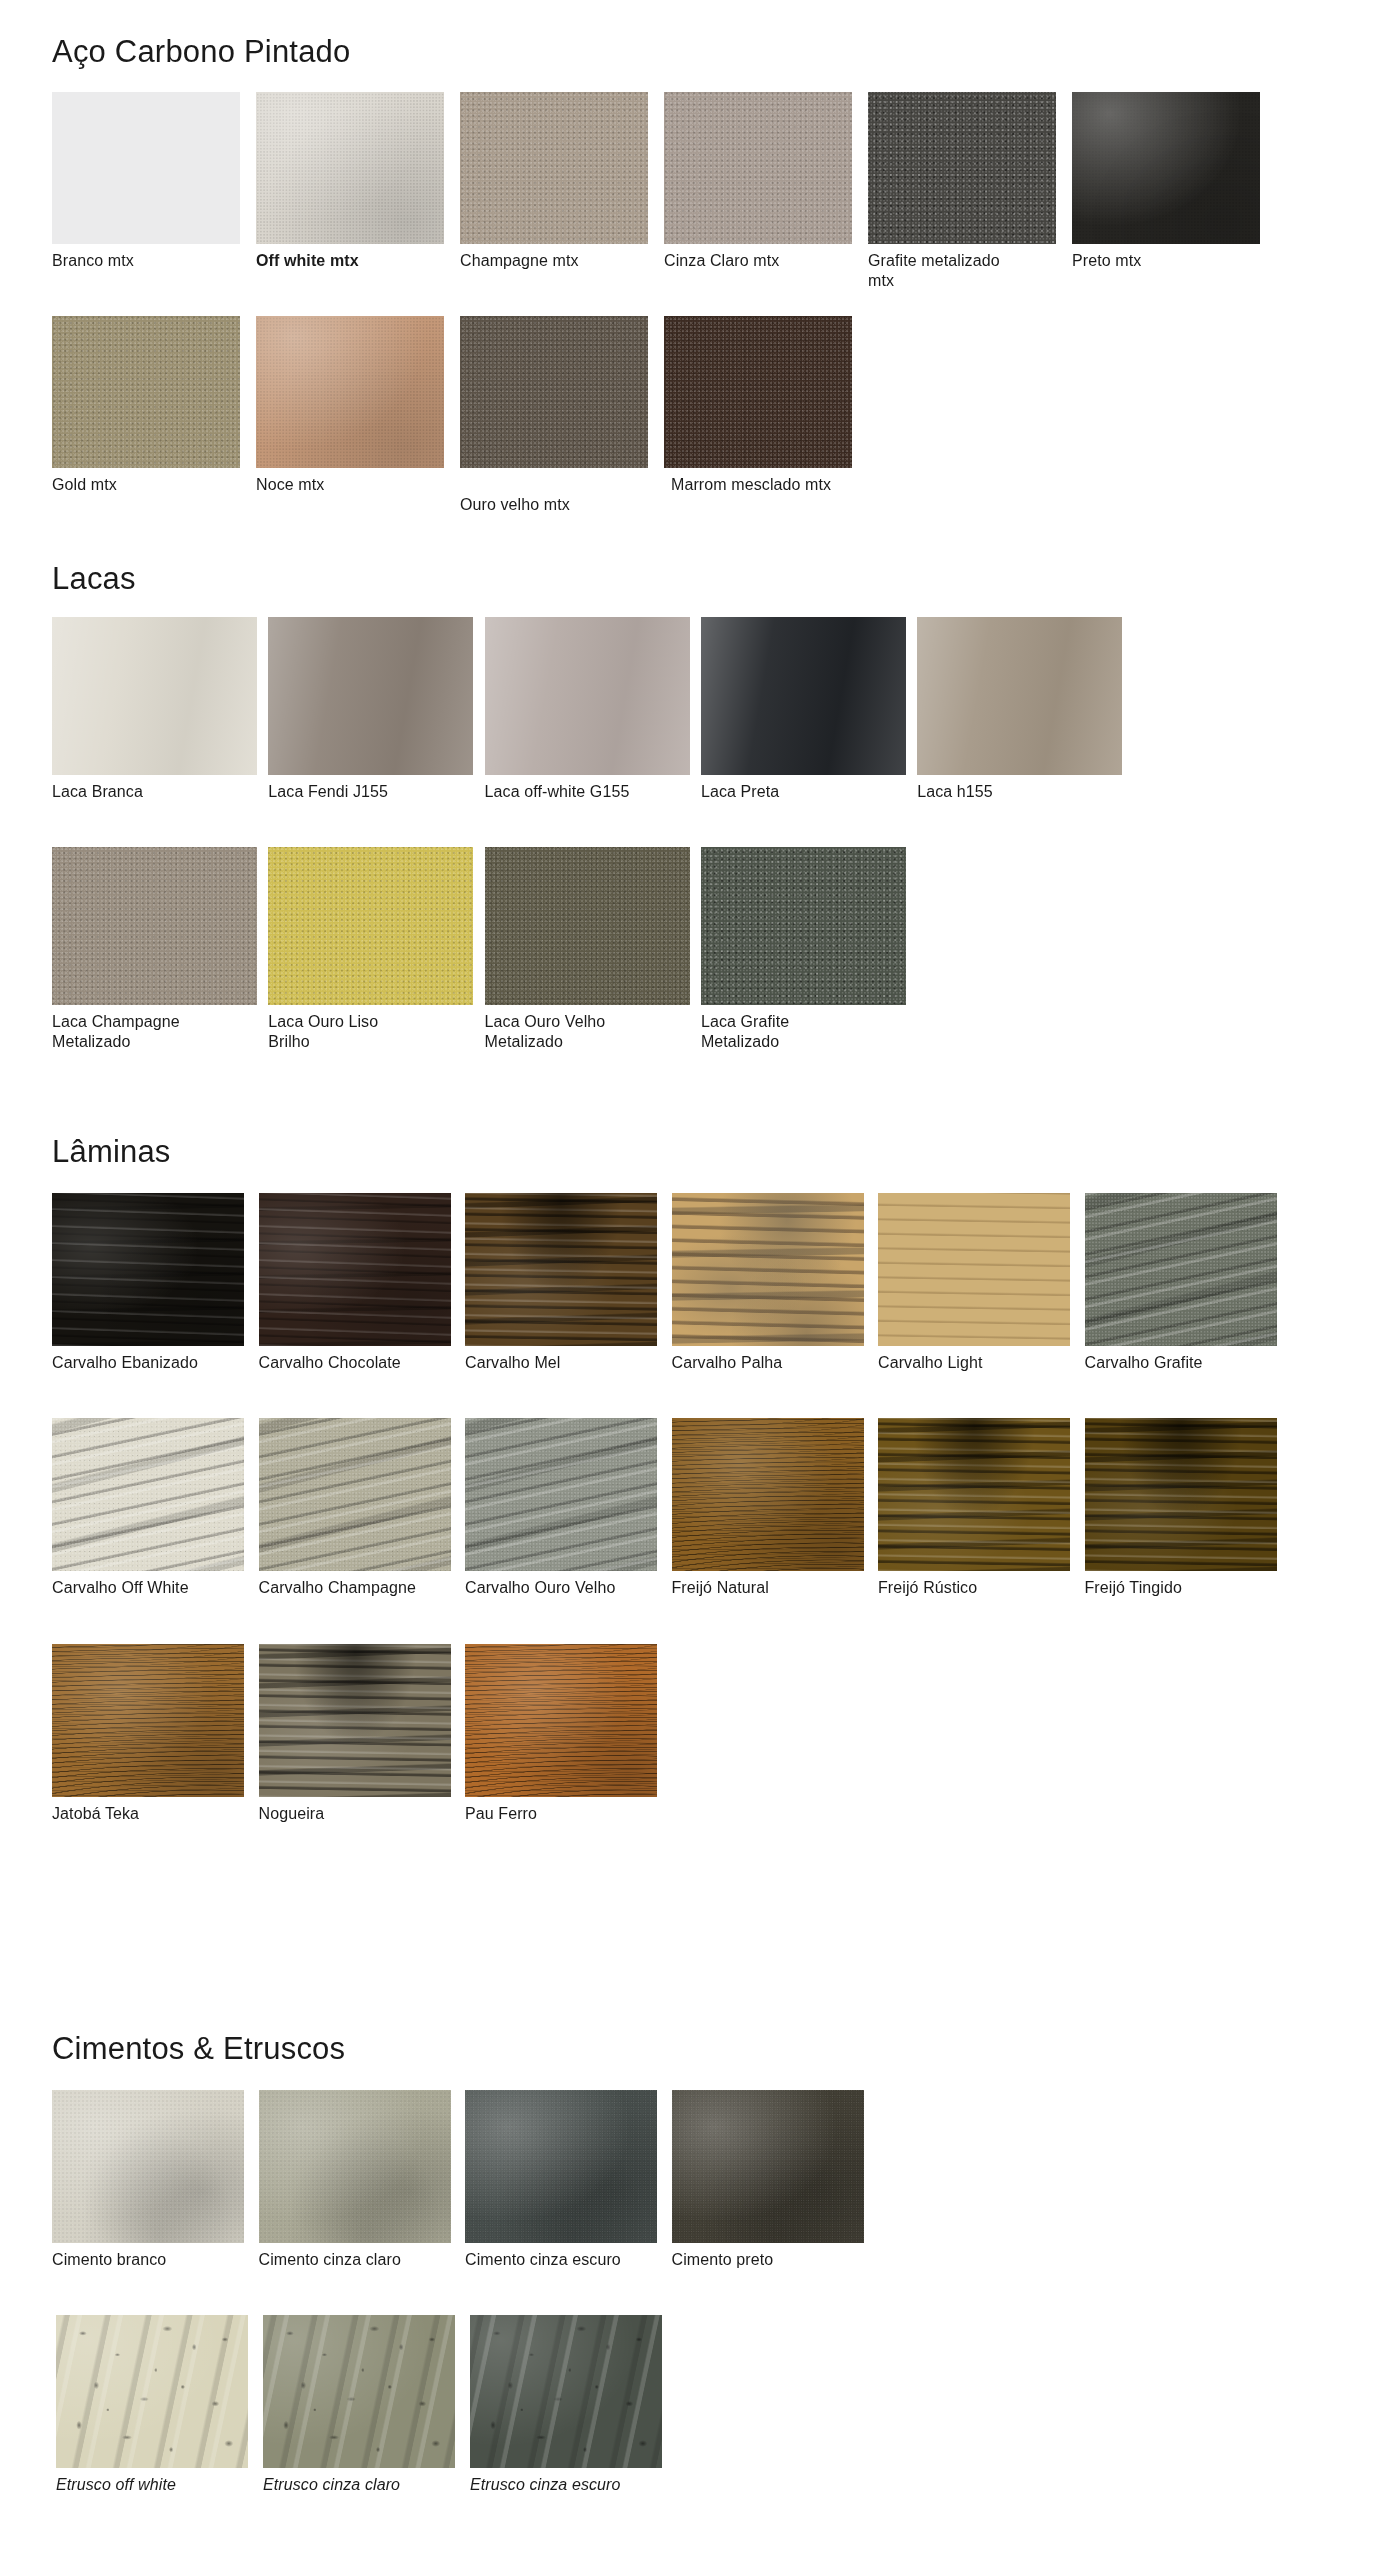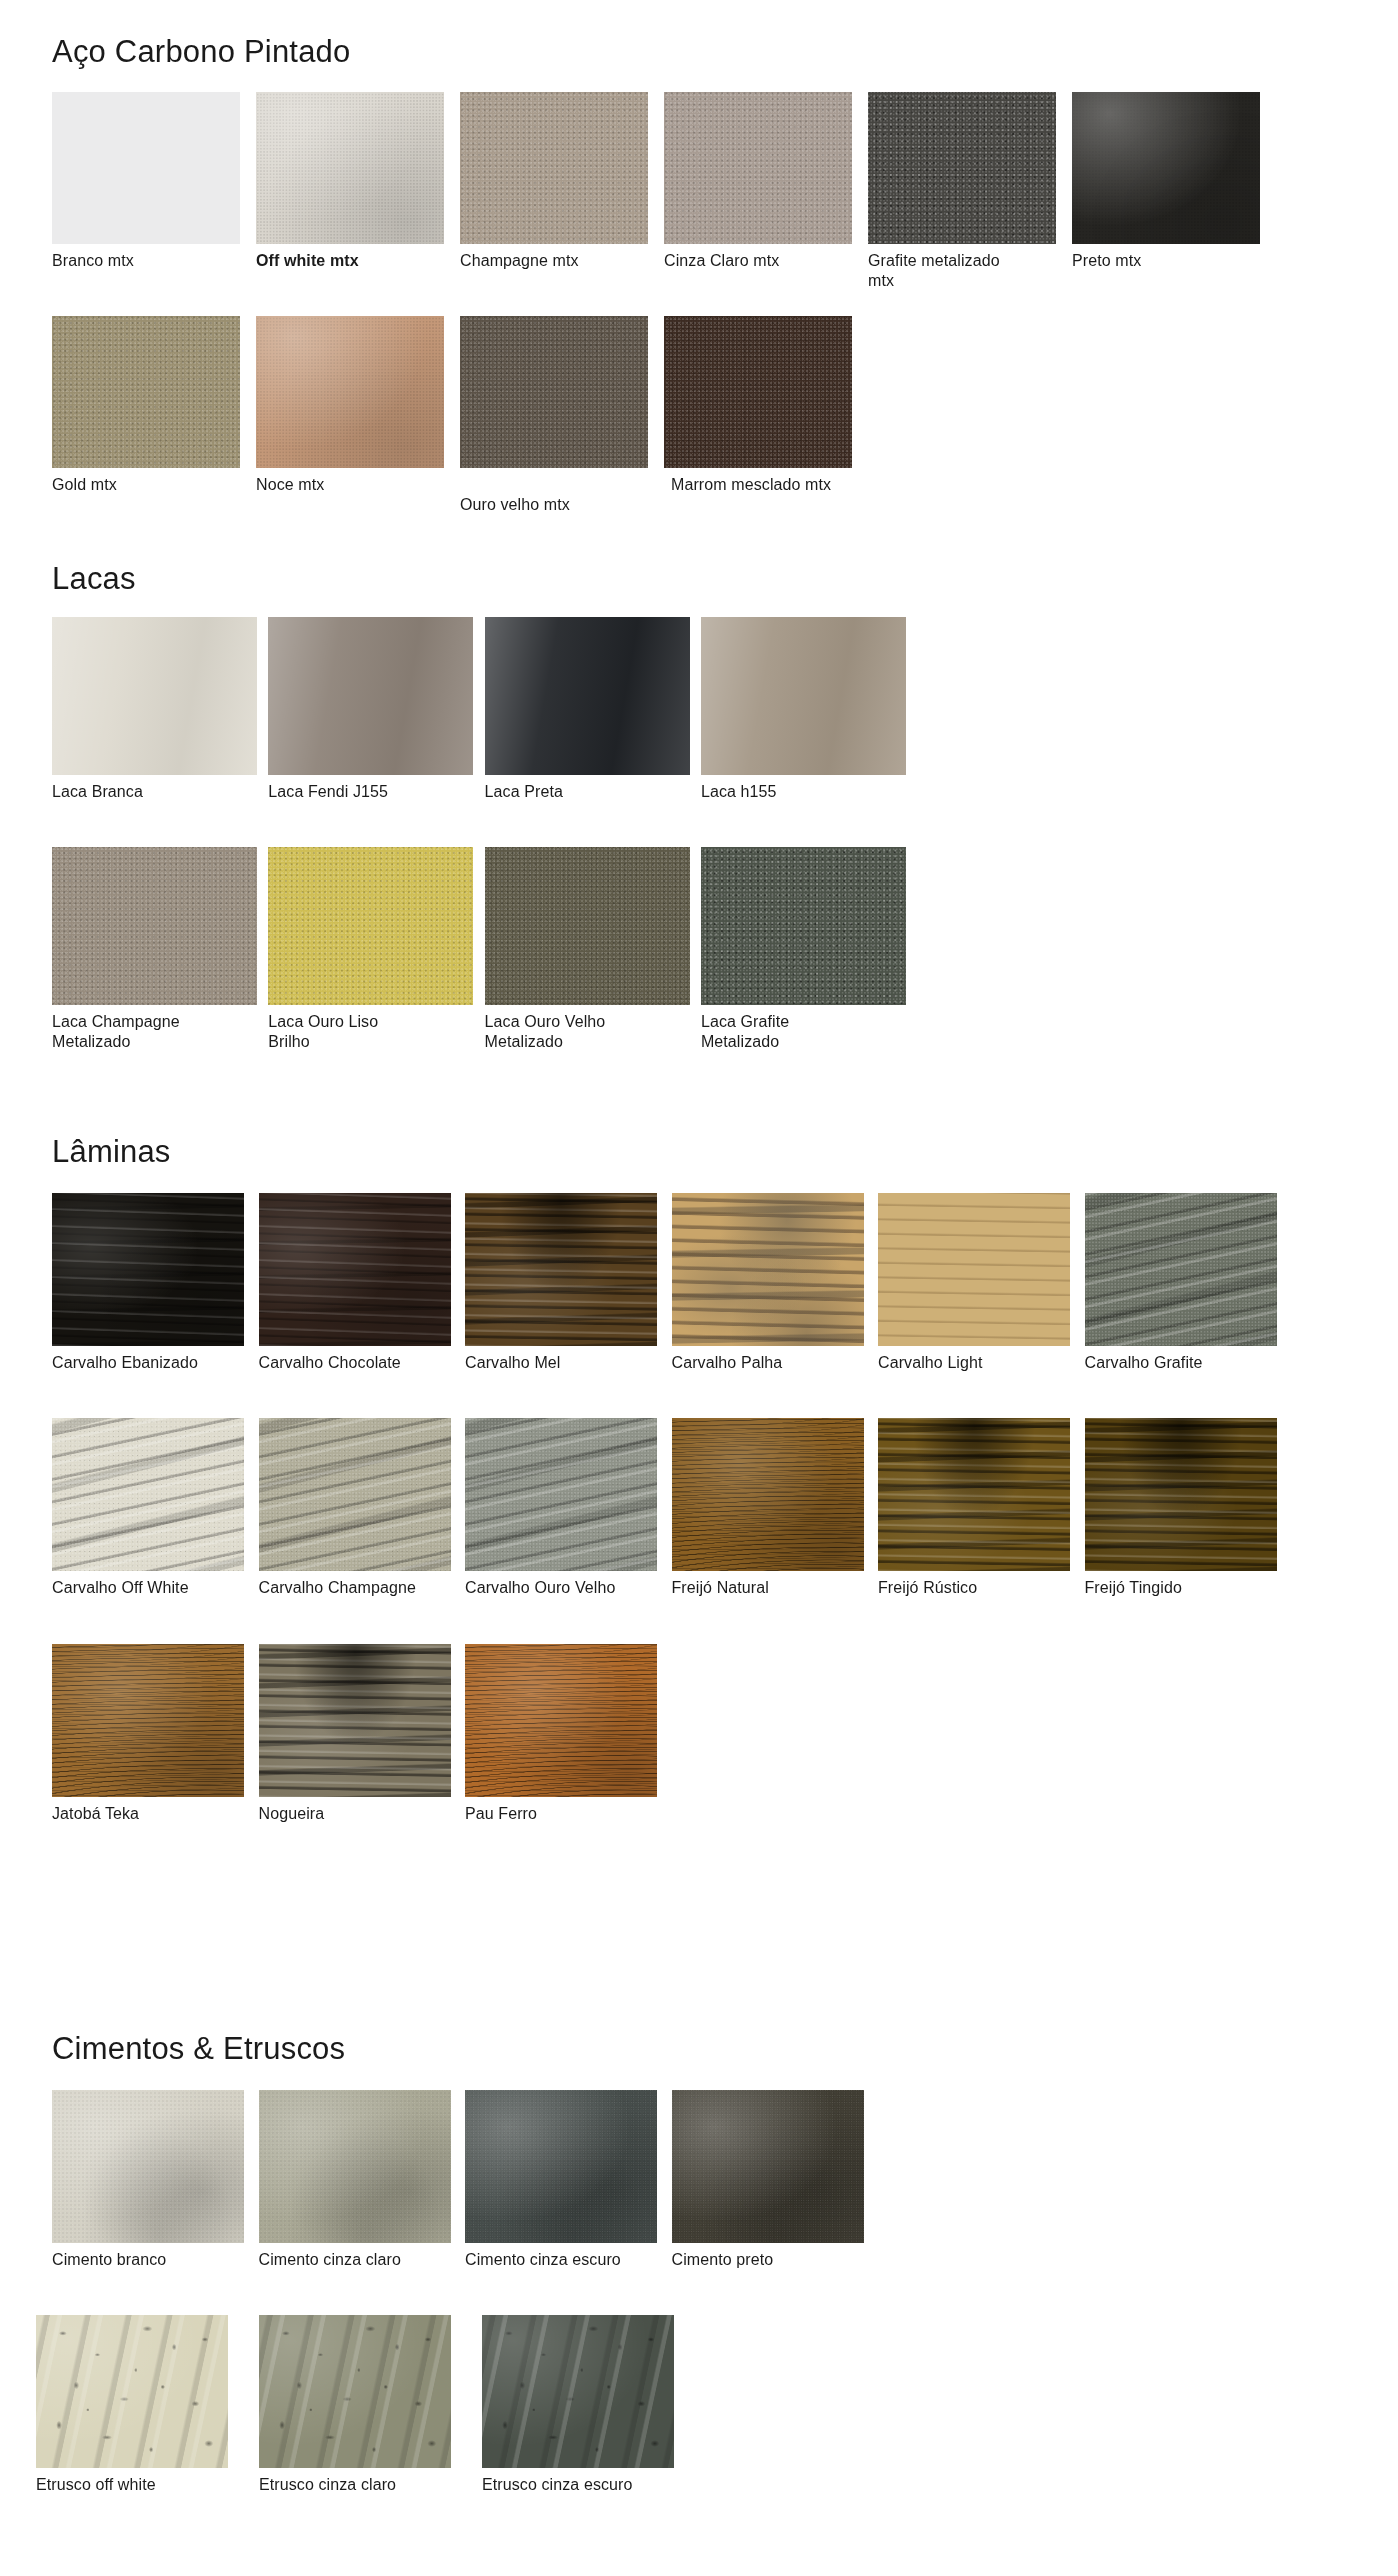--- a/index.html
+++ b/index.html
@@ -331,20 +331,24 @@
       <div class="swatch-row" style="position: absolute; left: 52px; top: 617px; gap: 11.3px;">
         <div class="swatch-cell" style="width: 205px;">
           <div class="swatch tx-gloss" style="width: 205px; height: 158px; background-color: rgb(222, 218, 207);"></div>
           <div class="swatch-label" style="min-height: 48px;">Laca Branca</div>
         </div>
         <div class="swatch-cell" style="width: 205px;">
           <div class="swatch tx-gloss" style="width: 205px; height: 158px; background-color: rgb(141, 130, 120);"></div>
           <div class="swatch-label" style="min-height: 48px;">Laca Fendi J155</div>
         </div>
         <div class="swatch-cell" style="width: 205px;">
+          <div class="swatch tx-gloss" style="width: 205px; height: 158px; background-color: rgb(181, 170, 165);"></div>
+          <div class="swatch-label" style="min-height: 48px;">Laca off-white G155</div>
+        </div>
+        <div class="swatch-cell" style="width: 205px;">
           <div class="swatch tx-gloss" style="width: 205px; height: 158px; background-color: rgb(33, 36, 40);"></div>
           <div class="swatch-label" style="min-height: 48px;">Laca Preta</div>
         </div>
         <div class="swatch-cell" style="width: 205px;">
           <div class="swatch tx-gloss" style="width: 205px; height: 158px; background-color: rgb(163, 150, 133);"></div>
           <div class="swatch-label" style="min-height: 48px;">Laca h155</div>
         </div>
       </div>
       <div class="swatch-row" style="position: absolute; left: 52px; top: 847px; gap: 11.3px;">
         <div class="swatch-cell" style="width: 205px;">
@@ -451,21 +455,21 @@
         </div>
         <div class="swatch-cell" style="width: 192px;">
           <div class="swatch tx-cement" style="width: 192px; height: 153px; background-color: rgb(69, 76, 74);"></div>
           <div class="swatch-label" style="min-height: 48px;">Cimento cinza escuro</div>
         </div>
         <div class="swatch-cell" style="width: 192px;">
           <div class="swatch tx-cement" style="width: 192px; height: 153px; background-color: rgb(64, 61, 51);"></div>
           <div class="swatch-label" style="min-height: 48px;">Cimento preto</div>
         </div>
       </div>
-      <div class="swatch-row" style="position: absolute; left: 36px; top: 2315px; gap: 31px;">
+      <div class="swatch-row" style="position: absolute; left: 56px; top: 2315px; gap: 15px; font-style: italic;">
         <div class="swatch-cell" style="width: 192px;">
           <div class="swatch tx-etrusco" style="width: 192px; height: 153px; background-color: rgb(217, 213, 187);"></div>
           <div class="swatch-label" style="min-height: 48px;">Etrusco off white</div>
         </div>
         <div class="swatch-cell" style="width: 192px;">
           <div class="swatch tx-etrusco" style="width: 192px; height: 153px; background-color: rgb(140, 141, 118);"></div>
           <div class="swatch-label" style="min-height: 48px;">Etrusco cinza claro</div>
         </div>
         <div class="swatch-cell" style="width: 192px;">
           <div class="swatch tx-etrusco" style="width: 192px; height: 153px; background-color: rgb(74, 81, 73);"></div>

